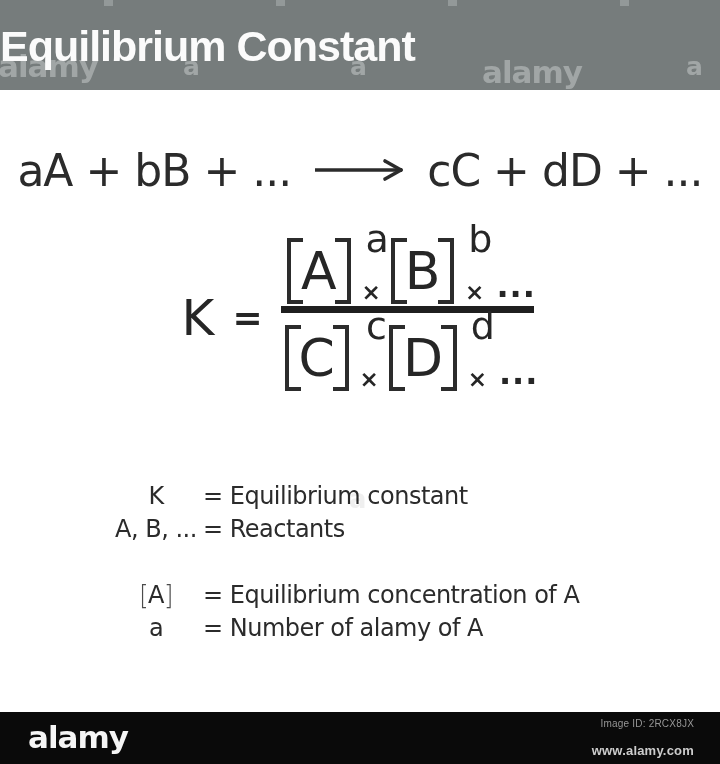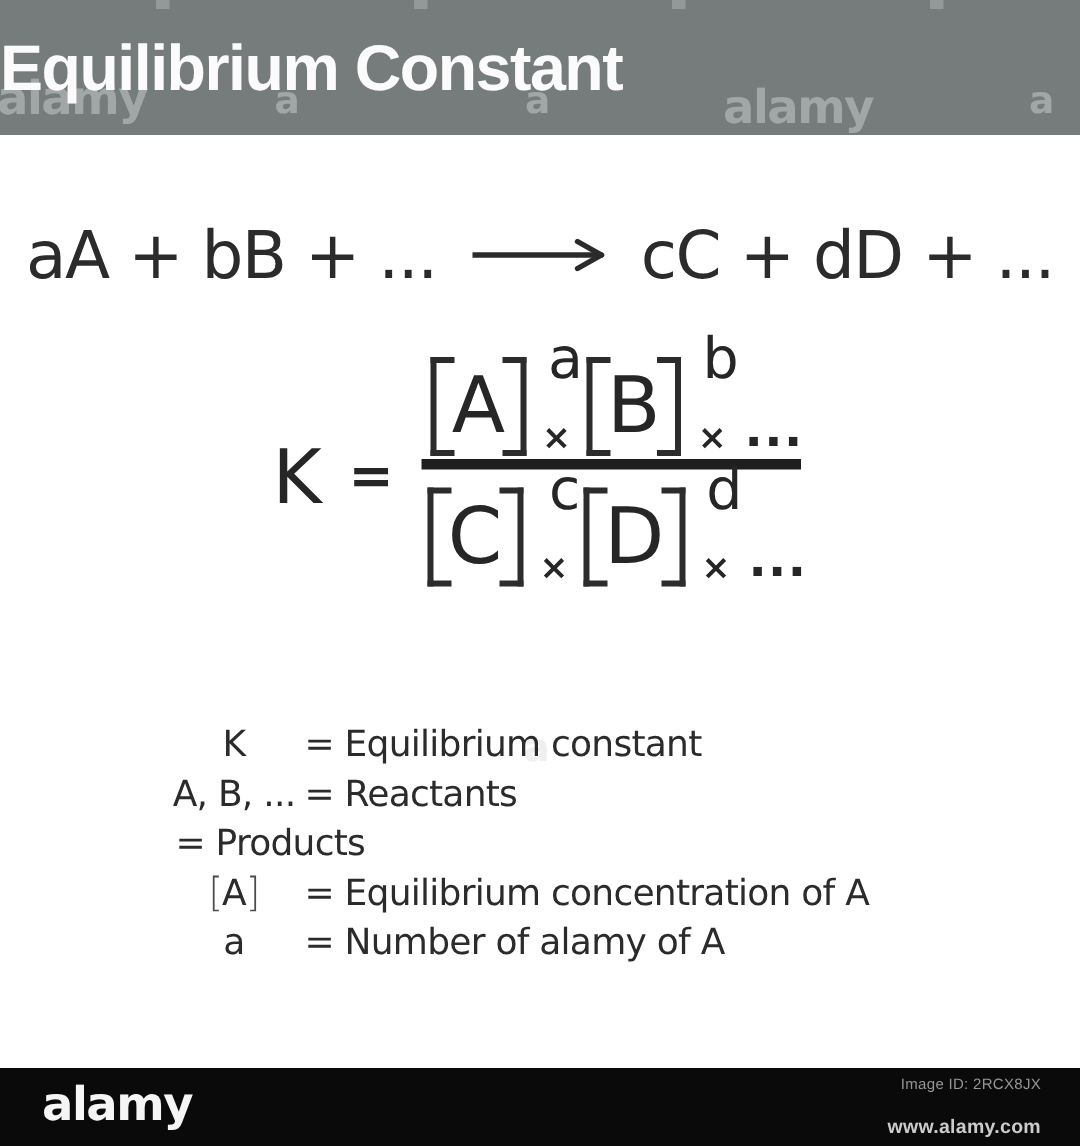--- a/index.html
+++ b/index.html
@@ -160,21 +160,20 @@
     <span class="legend-wm">a</span>
     <div class="legend-row">
       <span class="legend-sym">K</span>
       <span class="legend-def">= Equilibrium constant</span>
     </div>
     <div class="legend-row">
       <span class="legend-sym">A, B, ...</span>
       <span class="legend-def">= Reactants</span>
     </div>
     <div class="legend-row">
-      <span class="legend-def">= Products</span>
     </div>
     <div class="legend-row">
       <span class="legend-sym">
           <span class="sym-brk">[</span>
           <span>A</span>
           <span class="sym-brk">]</span>
         </span>
       <span class="legend-def">= Equilibrium concentration of A</span>
     </div>
     <div class="legend-row">

